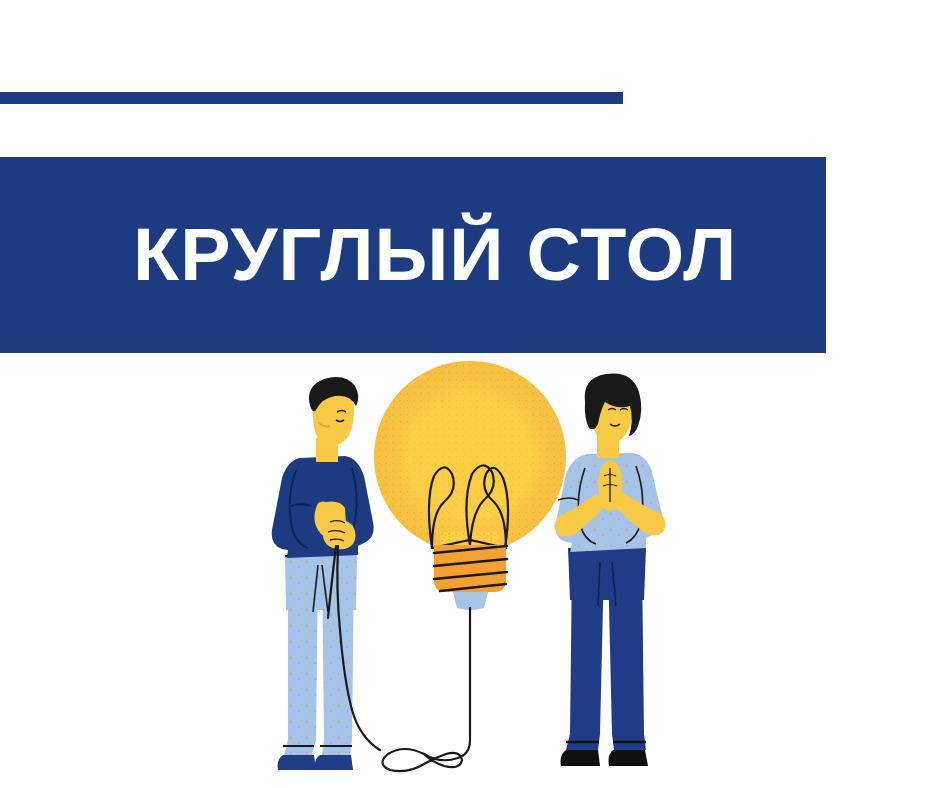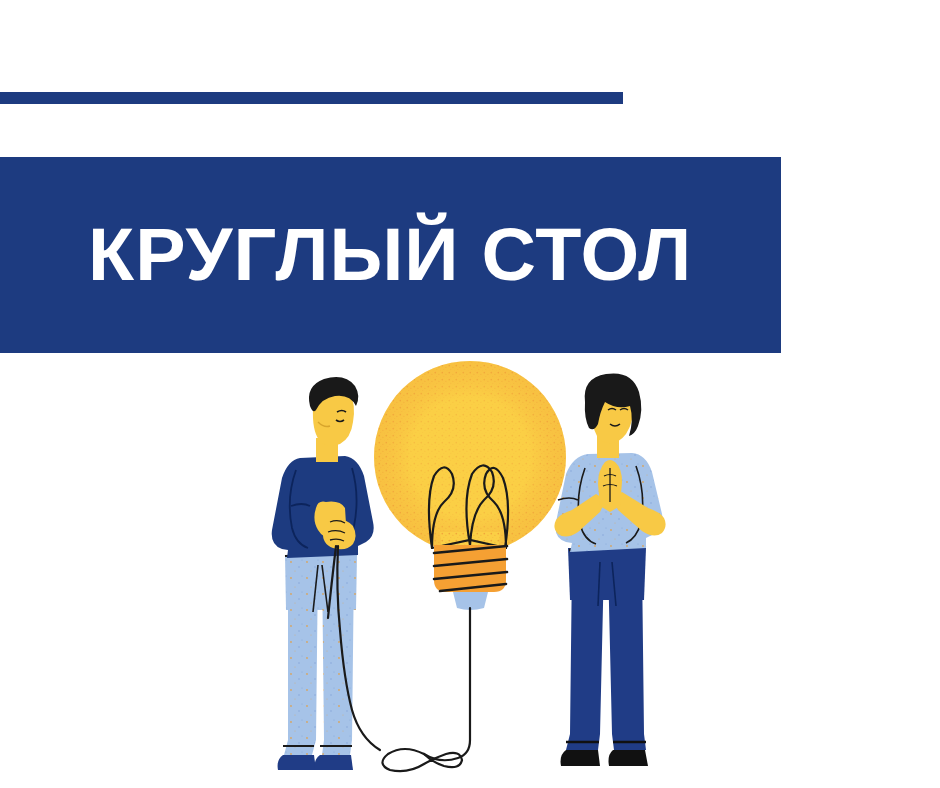--- a/index.html
+++ b/index.html
@@ -33,20 +33,21 @@
   #title-band {
     position: absolute;
     left: 0;
     top: 157px;
     width: 781px;
     height: 196px;
     background: #1d3b80;
     display: flex;
     align-items: center;
     justify-content: center;
+    padding-left: 45px;
   }
   #title-text {
     color: #ffffff;
     font-family: "Liberation Sans", sans-serif;
     font-weight: bold;
     font-size: 74px;
     line-height: 1;
     letter-spacing: 1px;
     white-space: nowrap;
     transform: scaleX(1.02);

